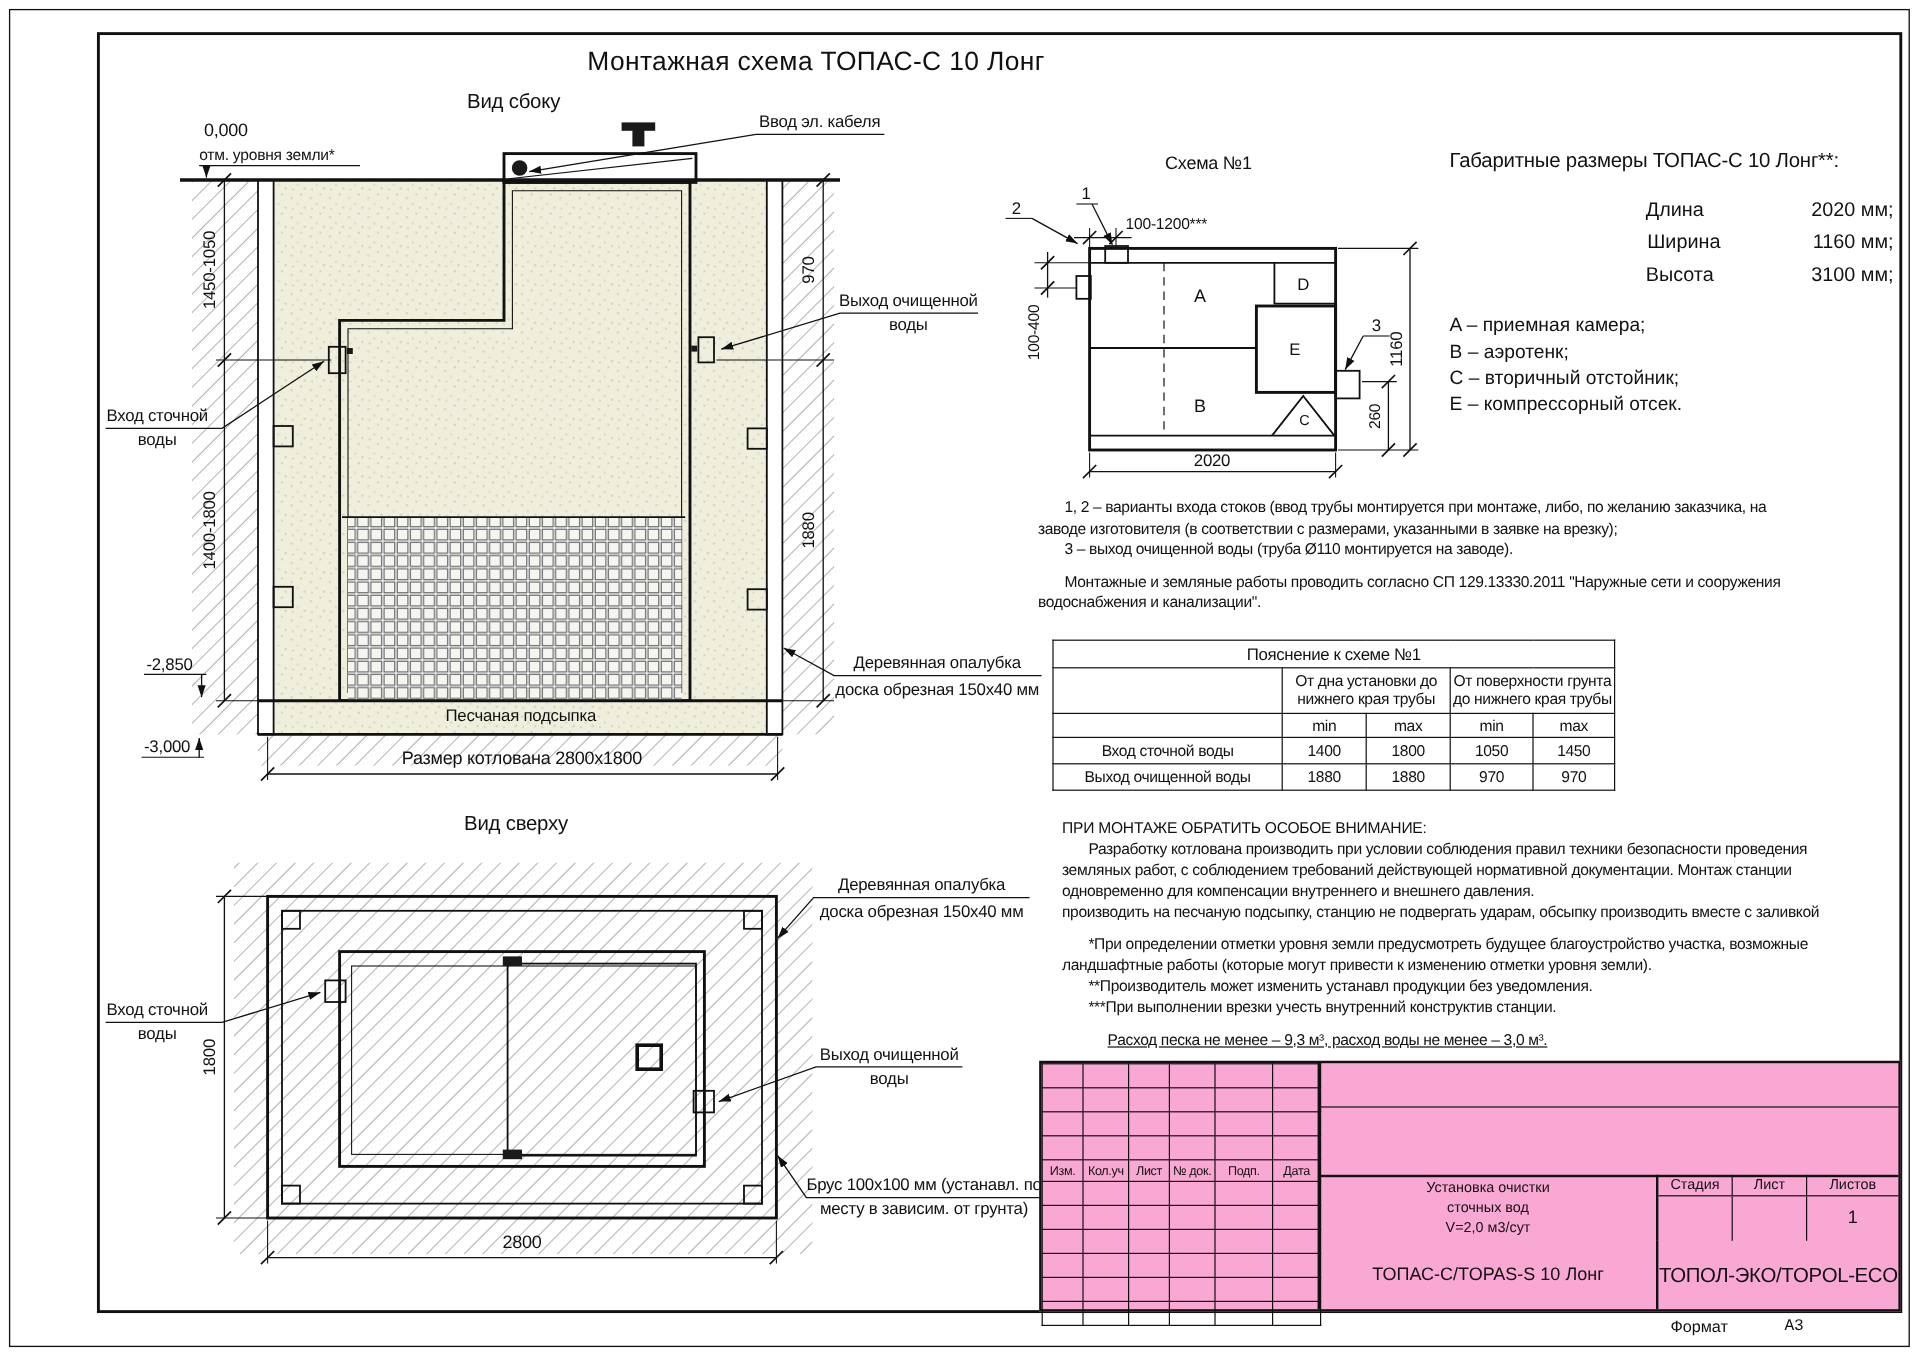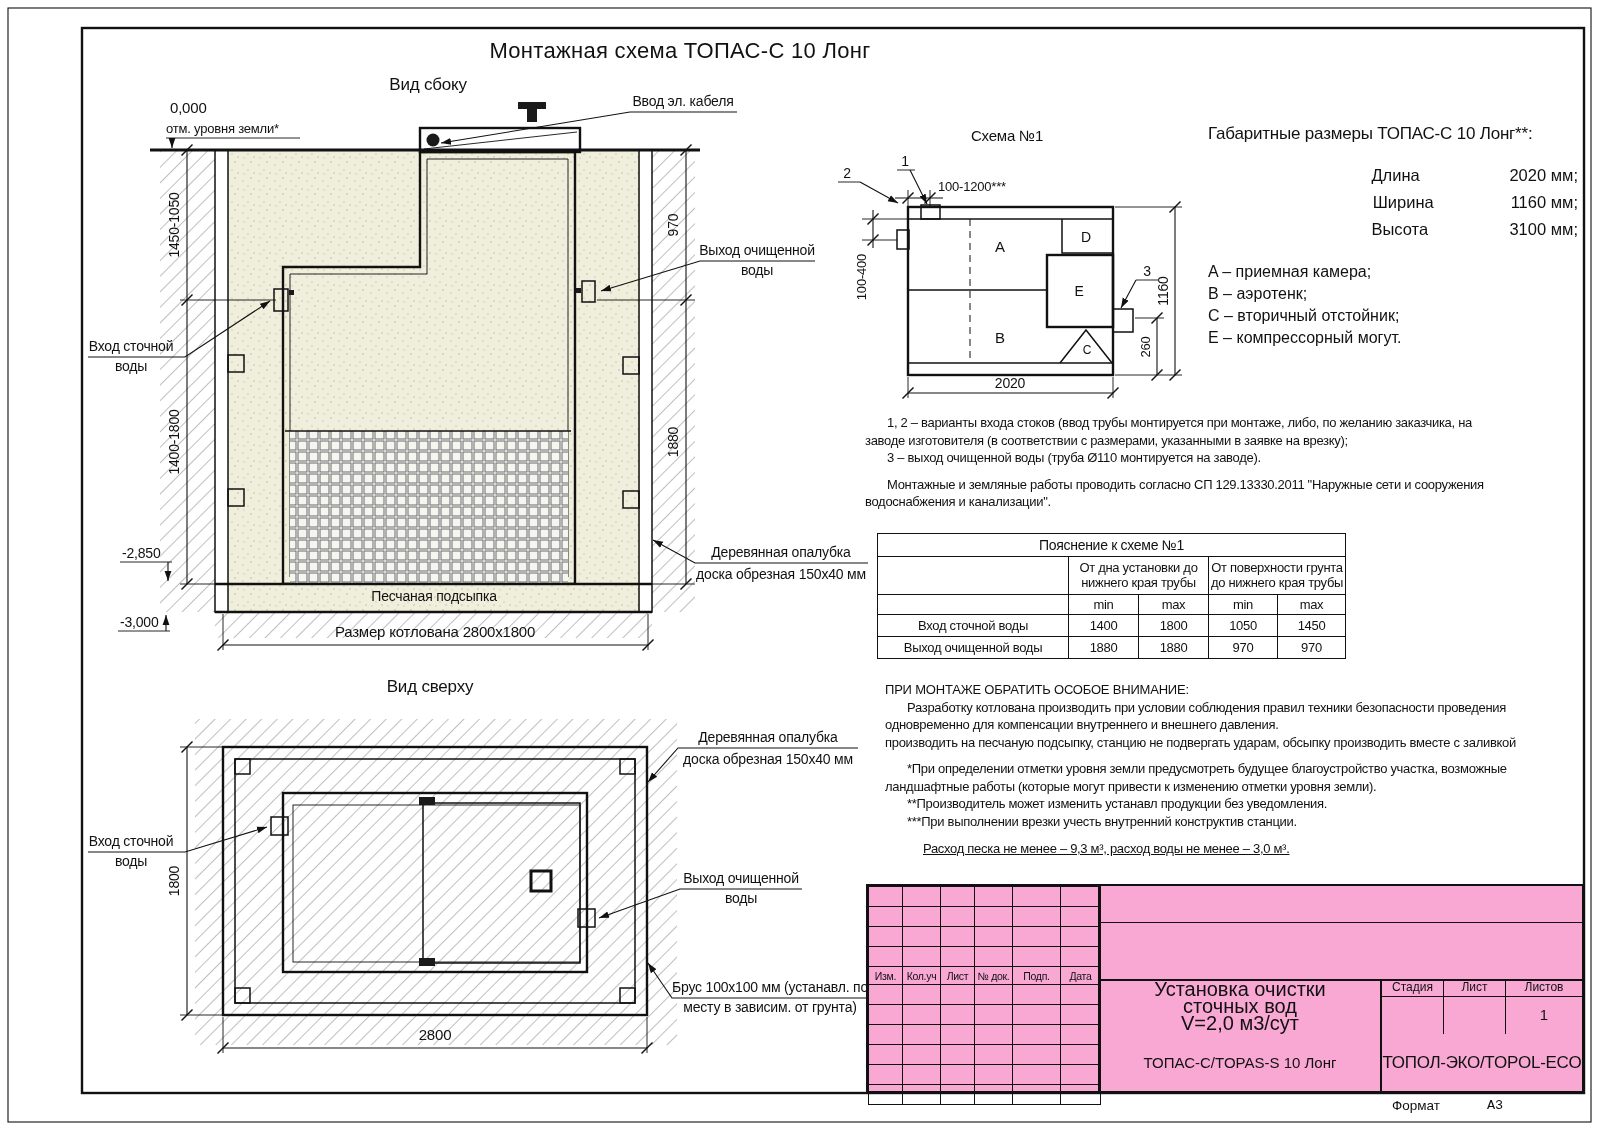--- a/index.html
+++ b/index.html
@@ -45,21 +45,21 @@
   
   .stamp{left:866px;top:884px;width:718px;height:209px;border:2px solid #111;box-sizing:border-box;background:#f9a8d4;}
   .stamp-grid{border-collapse:collapse;table-layout:fixed;width:232px;}
   .stamp-grid td{border:1.3px solid #111;height:19px;padding:0;font-size:10.5px;text-align:center;vertical-align:middle;letter-spacing:-0.3px;}
   .stamp-grid tr.hdr td{height:17px;}
   .stamp-right{position:absolute;left:230px;top:0;right:0;bottom:0;border-left:2px solid #111;}
   .sr-line1{position:absolute;left:0;right:0;top:36px;border-top:1.5px solid #111;}
   .sr-line2{position:absolute;left:0;right:0;top:93px;border-top:2px solid #111;}
   .doc-cell{position:absolute;left:0;top:93px;width:282px;height:55px;border-right:2px solid #111;
             display:flex;flex-direction:column;align-items:center;justify-content:center;
-            font-size:20px;line-height:17px;box-sizing:border-box;}
+            font-size:12px;line-height:17px;box-sizing:border-box;}
   .stage-box{position:absolute;left:282px;top:93px;right:0;height:55px;box-sizing:border-box;}
   .stage-hdr{display:flex;height:18px;border-bottom:1.5px solid #111;box-sizing:border-box;}
   .stage-hdr div{border-right:1.5px solid #111;box-sizing:border-box;width:62px;text-align:center;font-size:12px;line-height:17px;}
   .stage-hdr div:last-child{border-right:none;flex:1;}
   .stage-val{display:flex;height:37px;}
   .stage-val div{border-right:1.5px solid #111;box-sizing:border-box;width:62px;text-align:center;font-size:15px;line-height:36px;}
   .stage-val div:last-child{border-right:none;flex:1;}
   .bottom-row{position:absolute;left:0;top:148px;right:0;bottom:0;display:flex;}
   .model-cell{width:282px;border-right:2px solid #111;box-sizing:border-box;display:flex;align-items:center;justify-content:center;font-size:15px;}
   .company-cell{flex:1;display:flex;align-items:center;justify-content:center;font-size:17px;letter-spacing:-0.3px;}
@@ -301,21 +301,21 @@
         <span>1160 мм;</span>
       </div>
   <div class="row">
         <span class="lb">Высота</span>
         <span>3100 мм;</span>
       </div>
   <div class="legend">
     <div>A – приемная камера;</div>
     <div>B – аэротенк;</div>
     <div>C – вторичный отстойник;</div>
-    <div>E – компрессорный могут.</div>
+    <div>E – компрессорный отсек.</div>
   </div>
 </div>
 
 <div class="blk notes">
   <div class="ind">1, 2 – варианты входа  стоков (ввод трубы монтируется при монтаже, либо, по желанию заказчика, на</div>
   <div>заводе изготовителя (в соответствии с размерами, указанными в заявке на врезку);</div>
   <div class="ind">3 – выход очищенной воды (труба Ø110 монтируется на заводе).</div>
   <div class="ind gap">Монтажные и земляные работы проводить согласно СП 129.13330.2011 "Наружные сети и сооружения</div>
   <div>водоснабжения и канализации".</div>
 </div>
@@ -357,20 +357,21 @@
     <td>1880</td>
     <td>970</td>
     <td>970</td>
   </tr>
 </tbody>
     </table>
 
 <div class="blk attn">
   <div class="hd">ПРИ МОНТАЖЕ ОБРАТИТЬ ОСОБОЕ ВНИМАНИЕ:</div>
   <div class="ind">Разработку котлована производить при условии соблюдения правил техники безопасности проведения</div>
+  <div>земляных работ, с соблюдением требований действующей нормативной документации. Монтаж станции</div>
   <div>одновременно для компенсации внутреннего и внешнего давления.</div>
   <div>производить на песчаную подсыпку, станцию не подвергать ударам, обсыпку производить вместе с заливкой</div>
   <div class="ind gap">*При определении отметки уровня земли предусмотреть будущее благоустройство участка, возможные</div>
   <div>ландшафтные работы (которые могут привести к изменению отметки уровня земли).</div>
   <div class="ind">**Производитель может изменить устанавл продукции без уведомления.</div>
   <div class="ind">***При выполнении врезки учесть внутренний конструктив станции.</div>
   <div class="consume">Расход песка не менее – 9,3 м³, расход воды не менее – 3,0 м³.</div>
 </div>
 
 <div class="blk stamp">

